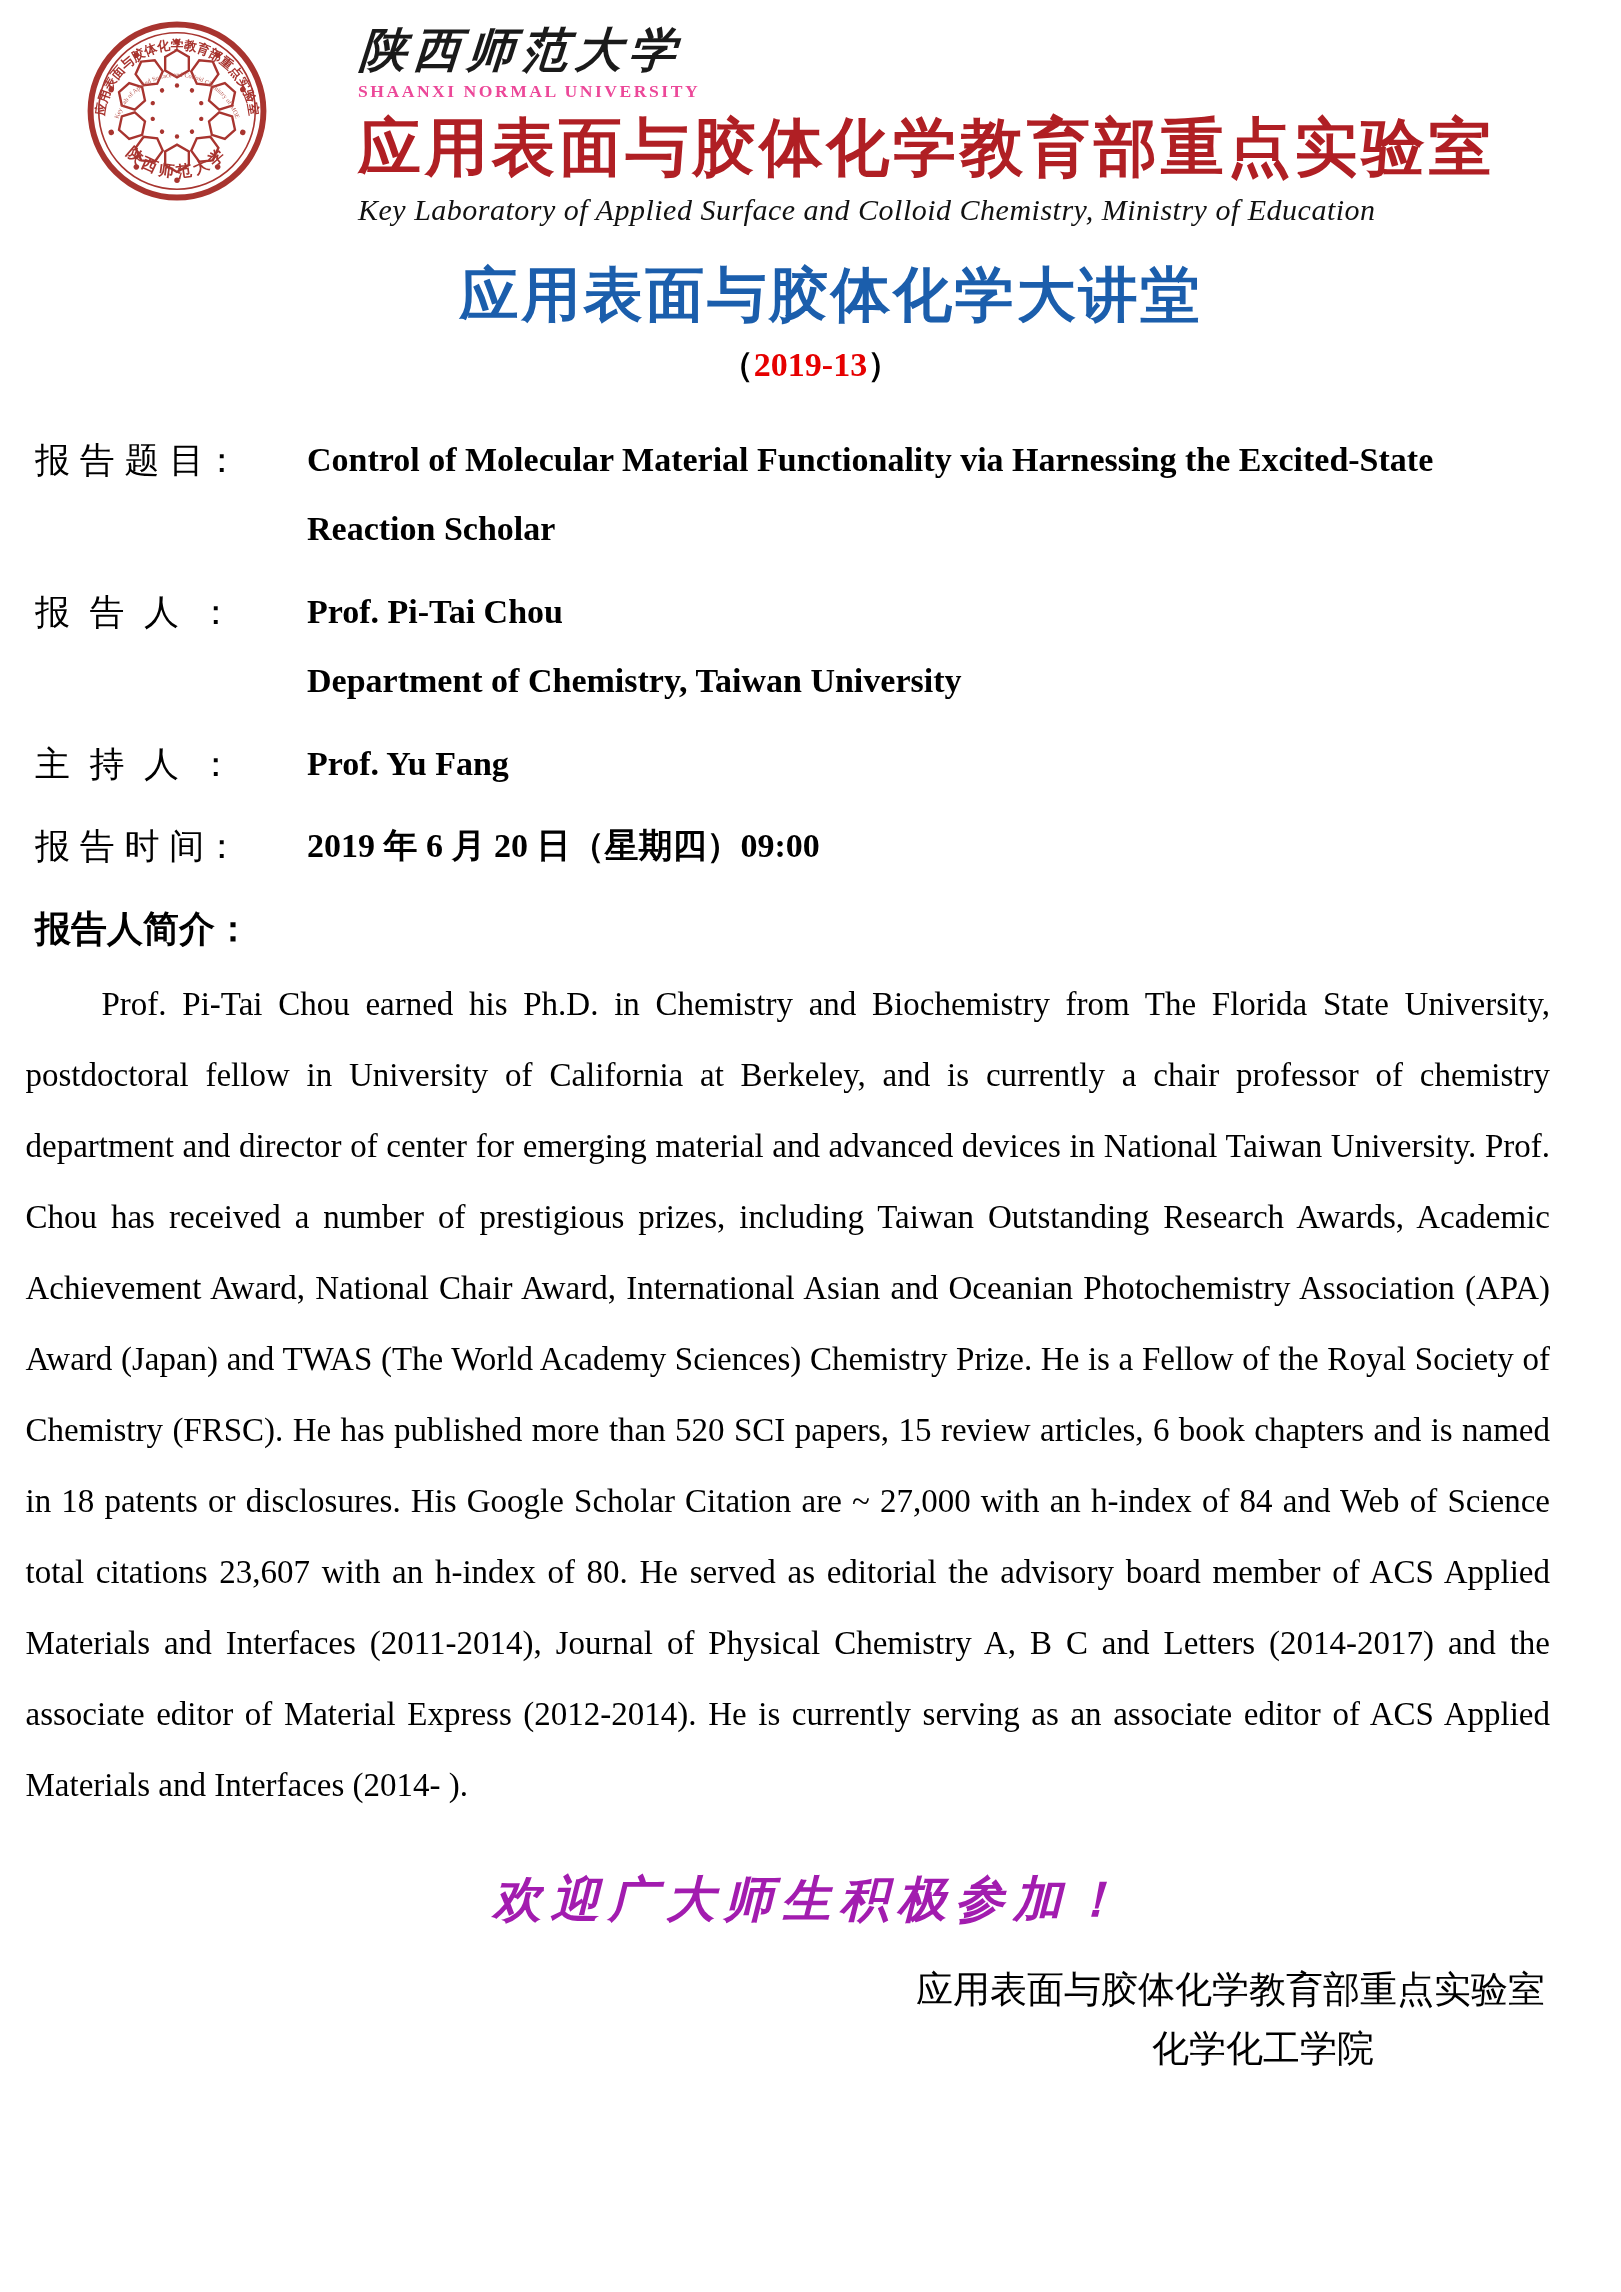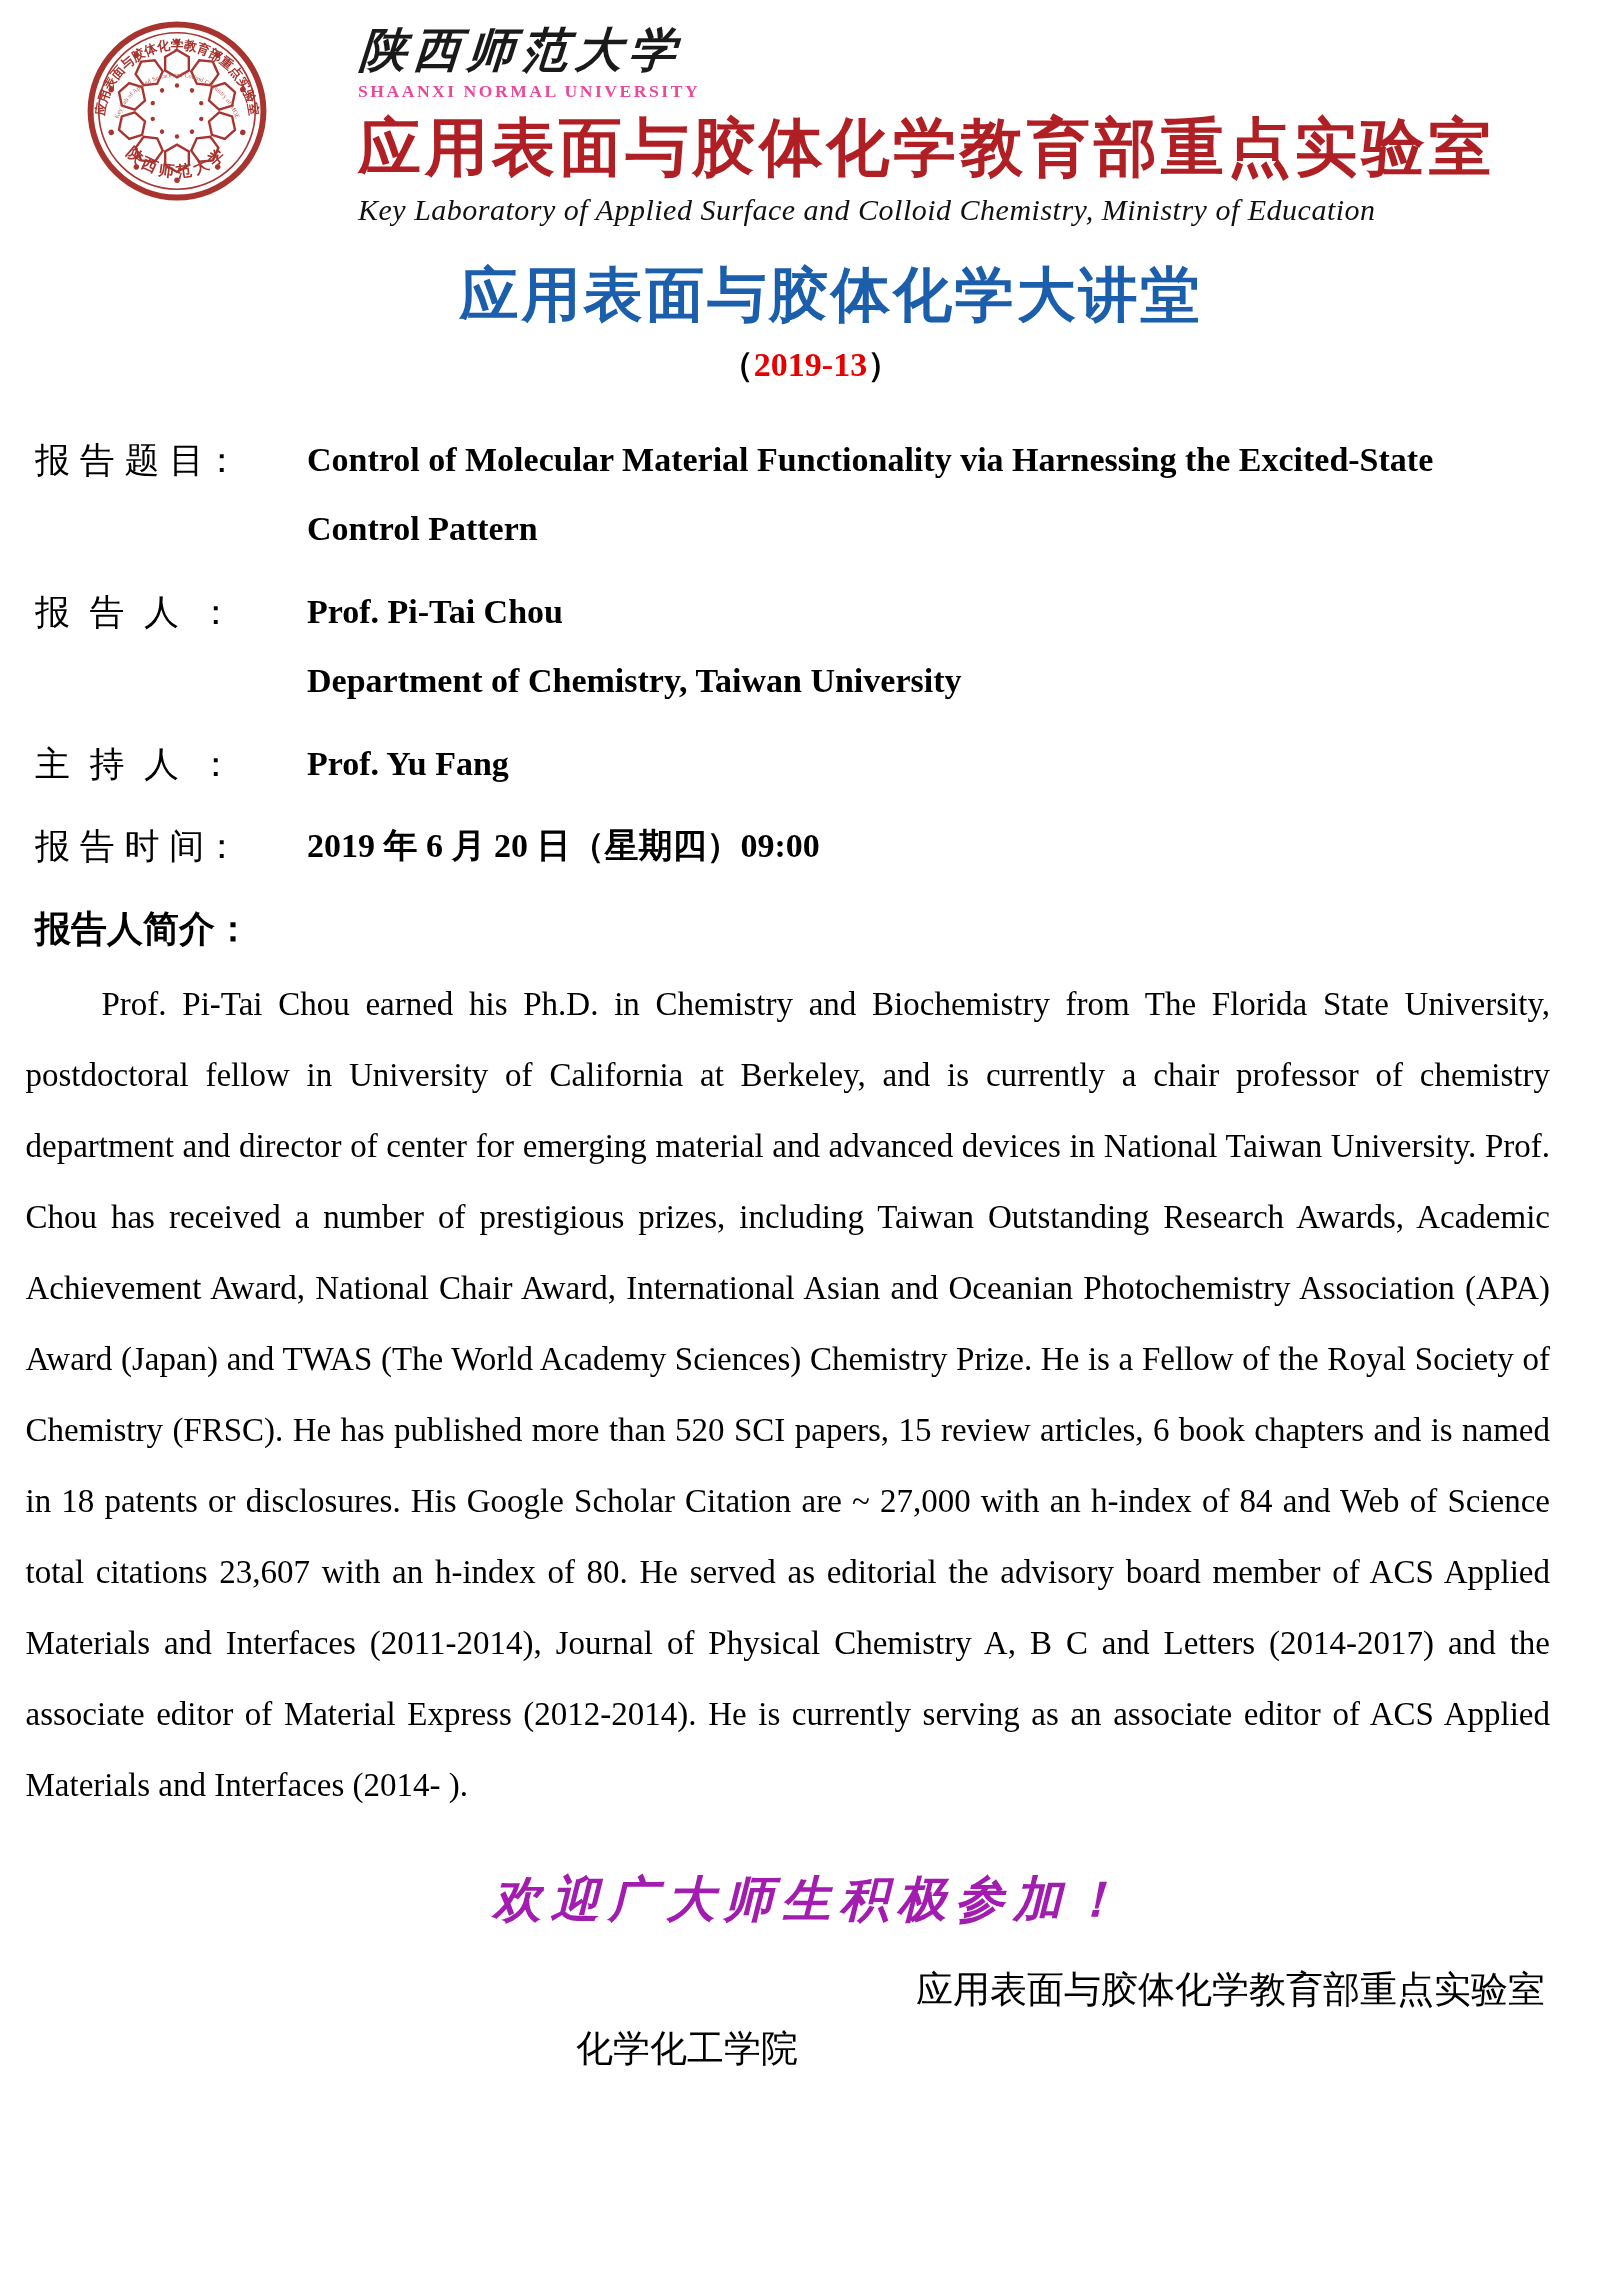--- a/index.html
+++ b/index.html
@@ -79,21 +79,21 @@
   }
 
   
   .welcome {
     text-align: center; margin-top: 46px;
     font-family: "Liberation Serif", "DejaVu Serif", serif;
     font-size: 49px; font-weight: bold; font-style: italic;
     letter-spacing: 8.8px; color: #a21caf;
   }
   .org1 { text-align: right; padding-right: 76px; font-size: 37px; margin-top: 27.4px; line-height: 1.6; }
-  .org2 { text-align: center; padding-right: 247px; font-size: 37px; line-height: 1.6; }
+  .org2 { text-align: right; padding-right: 247px; font-size: 37px; line-height: 1.6; }
 </style>
 </head>
 <body>
 
 <div class="page">
 
   <div class="header">
 
     <div class="logo-wrap">
       <svg viewBox="0 0 200 200" width="182" height="182">
@@ -151,21 +151,21 @@
   <div class="banner-issue">
     <span>（</span><span class="issue-no">2019-13</span><span>）</span>
   </div>
 
   <div class="info">
 
     <div class="info-row">
       <div class="info-label">报 告 题 目：</div>
       <div class="info-value">
         <div class="info-line">Control of Molecular Material Functionality via Harnessing the Excited-State</div>
-        <div class="info-line">Control Pattern</div>
+        <div class="info-line">Reaction Scholar</div>
       </div>
     </div>
 
     <div class="info-row">
       <div class="info-label">报  告  人  ：</div>
       <div class="info-value">
         <div class="info-line">Prof. Pi-Tai Chou</div>
         <div class="info-line">Department of Chemistry, Taiwan University</div>
       </div>
     </div>

